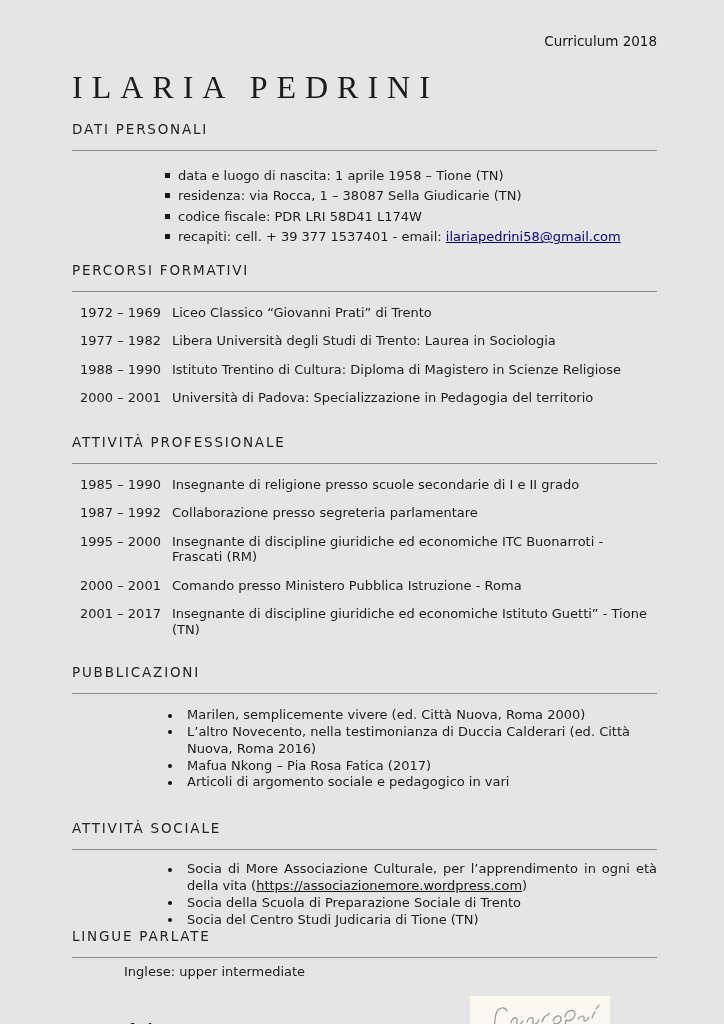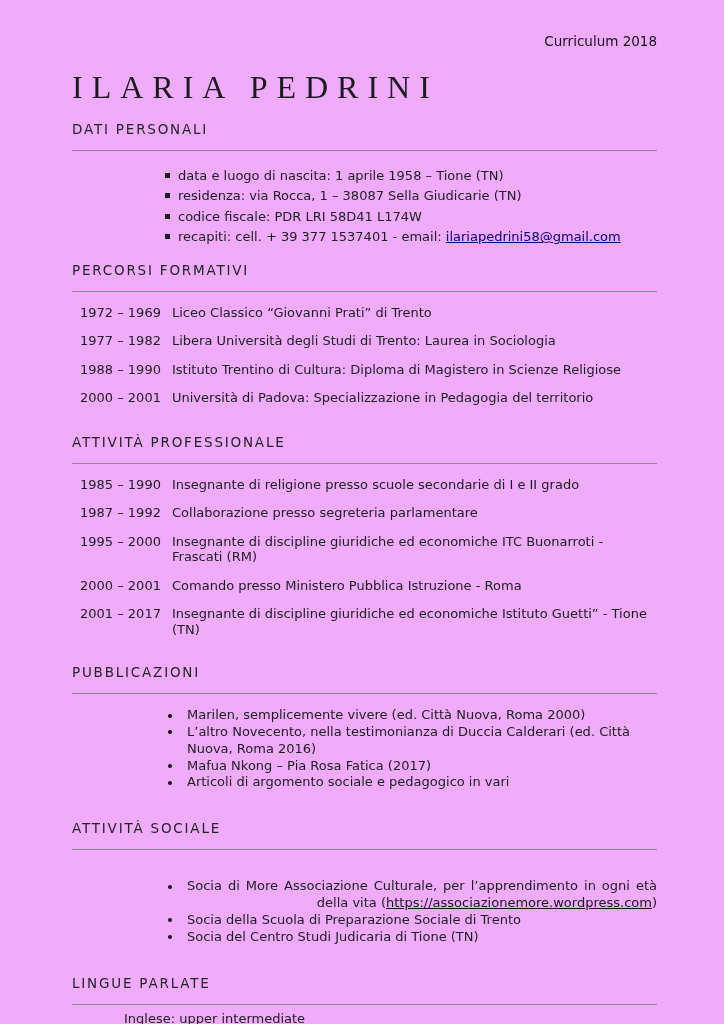--- a/index.html
+++ b/index.html
@@ -1,32 +1,32 @@
 <!DOCTYPE html>
 <html><head>
 <meta charset="utf-8">
 <style>
   html,body{margin:0;padding:0;background:#ffffff;}
   .page{
-    position:relative;width:724px;height:1024px;background:#f0abfc;
+    position:relative;width:724px;height:1024px;background:#e5e5e5;
     font-family:"DejaVu Sans",sans-serif;color:#1c1c1c;font-size:13px;
     box-sizing:border-box;padding:33px 67px 0 72px;overflow:hidden;
   }
   .doc-label{text-align:right;font-size:13.5px;color:#141414;line-height:16px;}
   .title{
     margin:20px 0 0;font-family:Liberation Serif, serif;
     font-weight:400;font-size:32px;letter-spacing:9px;color:#1b1b1b;line-height:36px;
     white-space:nowrap;
   }
   .sec-head{
     font-size:13.5px;letter-spacing:1.8px;color:#222222;
     padding-bottom:12px;border-bottom:1px solid #8a8a8a;line-height:17px;
   }
   .mt16{margin-top:16px;} .mt14{margin-top:14px;} .mt28{margin-top:28px;}
-  .mt27{margin-top:27px;} .mt29{margin-top:29px;} .mt30{margin-top:30px;}
+  .mt27{margin-top:27px;} .mt29{margin-top:29px;} .mt30{}
 
   
   .sq-list{list-style:none;margin:15px 0 0;padding:0 0 0 93px;}
   .sq-list li{line-height:20.4px;}
   .sq{display:inline-block;width:5px;height:5px;background:#1a1a1a;margin-right:8px;vertical-align:2px;}
 
   
   .trow{display:flex;margin-top:13px;line-height:15.5px;}
   .trow .period{flex:0 0 84px;margin-left:8px;white-space:nowrap;}
   .trow .desc{flex:1;margin-left:8px;}
@@ -123,26 +123,26 @@
         <span class="dot"></span>
         <span class="txt">Mafua Nkong – Pia Rosa Fatica (2017)</span>
       </li>
     <li>
         <span class="dot"></span>
         <span class="txt">Articoli di argomento sociale e pedagogico in vari</span>
       </li>
   </ul>
 
   <div class="sec-head mt29">ATTIVITÀ SOCIALE</div>
-  <ul class="dot-list" style="margin-top:28px;">
+  <ul class="dot-list" style="margin-top:11px;">
     <li>
       <span class="dot"></span>
       <span class="txt">
         <span class="jline" style="display:block;">Socia di More Associazione Culturale, per l’apprendimento in ogni età</span>
-        <span style="display:block;text-align:right;"><span>della vita (</span><a class="url-link">https://associazionemore.wordpress.com</a><span>)</span></span>
+        <span style="display:block;"><span>della vita (</span><a class="url-link">https://associazionemore.wordpress.com</a><span>)</span></span>
       </span>
     </li>
     <li>
         <span class="dot"></span>
         <span class="txt">Socia della Scuola di Preparazione Sociale di Trento</span>
       </li>
     <li>
         <span class="dot"></span>
         <span class="txt">Socia del Centro Studi Judicaria di Tione (TN)</span>
       </li>

